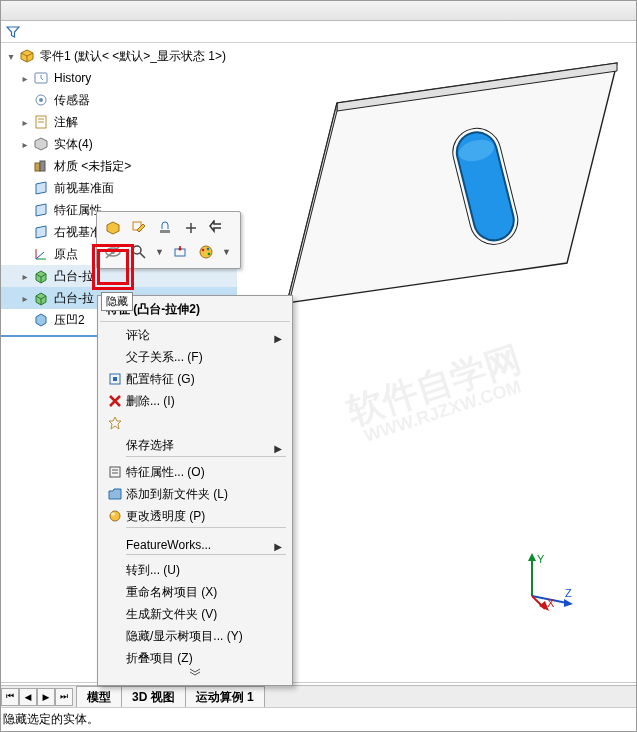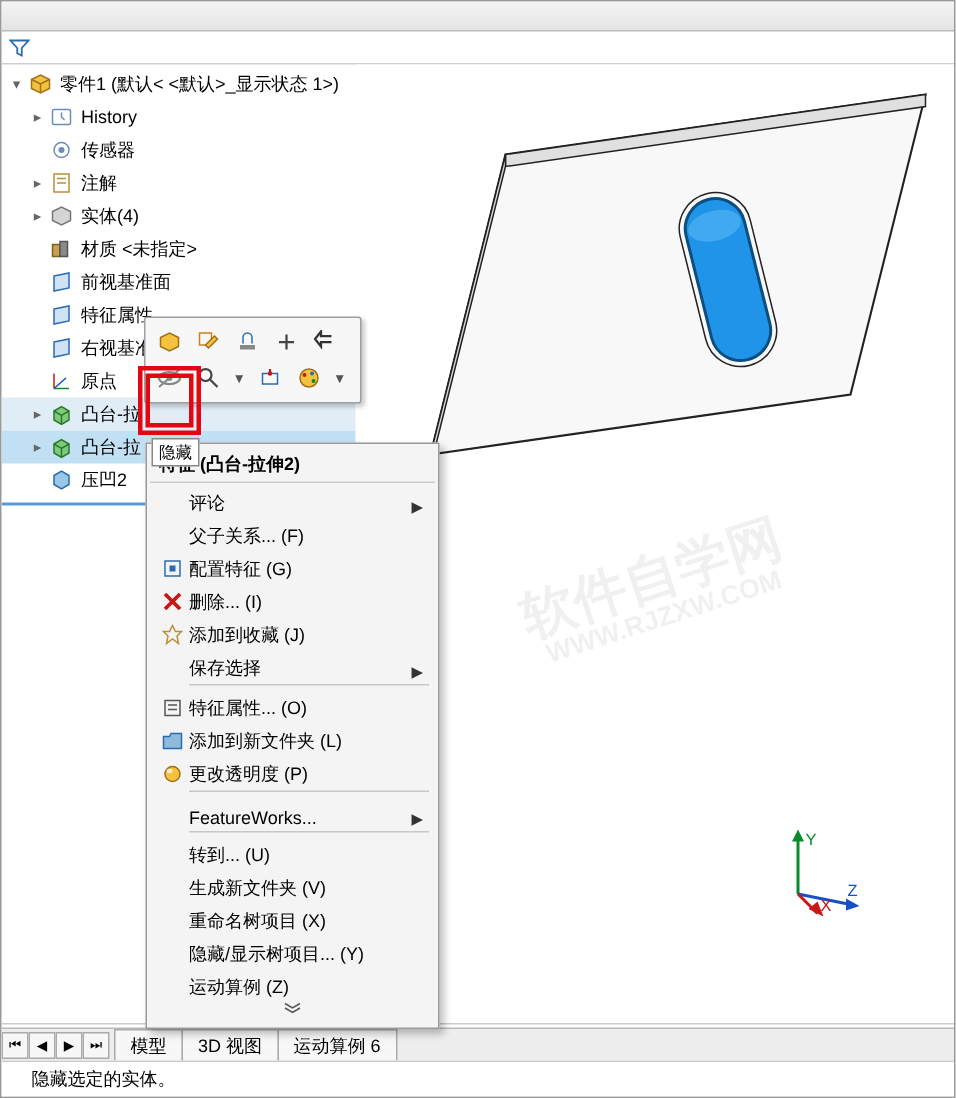--- a/index.html
+++ b/index.html
@@ -215,30 +215,31 @@
   font-size: 9px;
   cursor: pointer;
 }
 .tab {
   padding: 2px 10px;
   border: 1px solid #aaa;
   border-bottom: none;
   background: #f7f7f7;
   margin-left: -1px;
   cursor: pointer;
+  font-weight: bold;
 }
 .status-bar {
   position: absolute;
   bottom: 0;
   left: 0;
   right: 0;
   height: 24px;
   background: #fff;
   border-top: 1px solid #ccc;
-  padding: 3px 20px;
+  padding: 3px 2px;
   font-size: 12px;
 }
 .triad {
   position: absolute;
   left: 280px;
   bottom: 70px;
   width: 60px;
   height: 60px;
 }
 </style>
@@ -523,21 +524,20 @@
           </svg>
         </span>
         <span class="menu-label">删除... (I)</span>
       </div>
       <div class="menu-item">
         <span class="menu-icon-slot">
           <svg width="14" height="14">
             <path d="M7 1 L9 5 L13 5 L10 8 L11 13 L7 10 L3 13 L4 8 L1 5 L5 5 Z" fill="none" stroke="#b89038"></path>
           </svg>
         </span>
-        <span class="menu-label">添加到收藏 (J)</span>
       </div>
       <div class="menu-item">
         <span class="menu-icon-slot"></span>
         <span class="menu-label">保存选择</span>
         <span class="menu-arrow">▶</span>
       </div>
       <div class="menu-sep"></div>
       <div class="menu-item">
         <span class="menu-icon-slot">
           <svg width="14" height="14">
@@ -571,51 +571,51 @@
         <span class="menu-label">FeatureWorks...</span>
         <span class="menu-arrow">▶</span>
       </div>
       <div class="menu-sep"></div>
       <div class="menu-item">
         <span class="menu-icon-slot"></span>
         <span class="menu-label">转到... (U)</span>
       </div>
       <div class="menu-item">
         <span class="menu-icon-slot"></span>
+        <span class="menu-label">重命名树项目 (X)</span>
+      </div>
+      <div class="menu-item">
+        <span class="menu-icon-slot"></span>
         <span class="menu-label">生成新文件夹 (V)</span>
       </div>
       <div class="menu-item">
         <span class="menu-icon-slot"></span>
-        <span class="menu-label">重命名树项目 (X)</span>
-      </div>
-      <div class="menu-item">
-        <span class="menu-icon-slot"></span>
         <span class="menu-label">隐藏/显示树项目... (Y)</span>
       </div>
       <div class="menu-item">
         <span class="menu-icon-slot"></span>
-        <span class="menu-label">运动算例 (Z)</span>
+        <span class="menu-label">折叠项目 (Z)</span>
       </div>
     </div>
   <div class="menu-footer">
     <svg width="12" height="8">
         <path d="M1 1 L6 4 L11 1 M1 4 L6 7 L11 4" fill="none" stroke="#555"></path>
       </svg>
   </div>
 </div>
 
 <div class="bottom-tabs">
   <div class="tab-nav">
     <span class="tab-nav-btn">⏮</span>
     <span class="tab-nav-btn">◀</span>
     <span class="tab-nav-btn">▶</span>
     <span class="tab-nav-btn">⏭</span>
   </div>
   <div id="tabs" style="display:flex;margin-left:4px">
       <div class="tab">模型</div>
       <div class="tab">3D 视图</div>
-      <div class="tab">运动算例 6</div>
+      <div class="tab">运动算例 1</div>
     </div>
 </div>
 
 <div class="status-bar">
   <span>隐藏选定的实体。</span>
 </div>
 
 </body></html>

